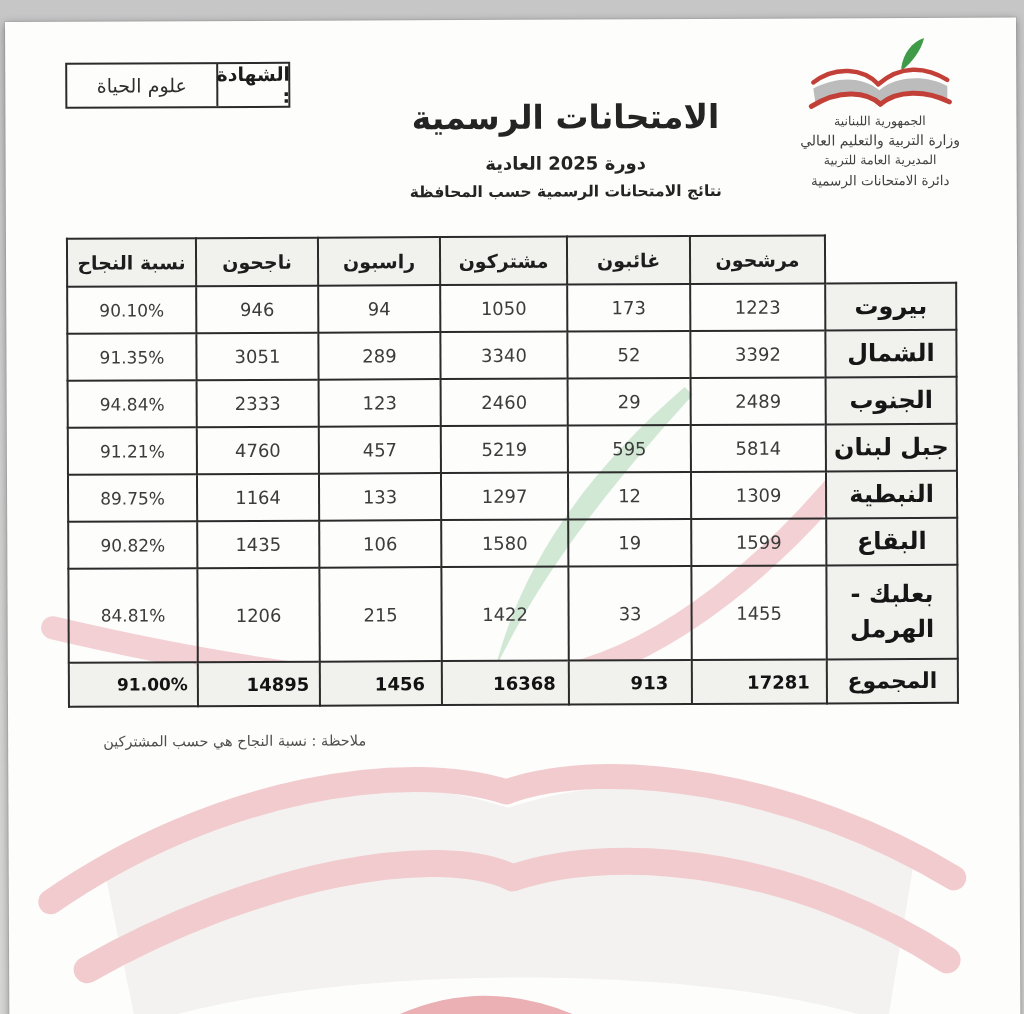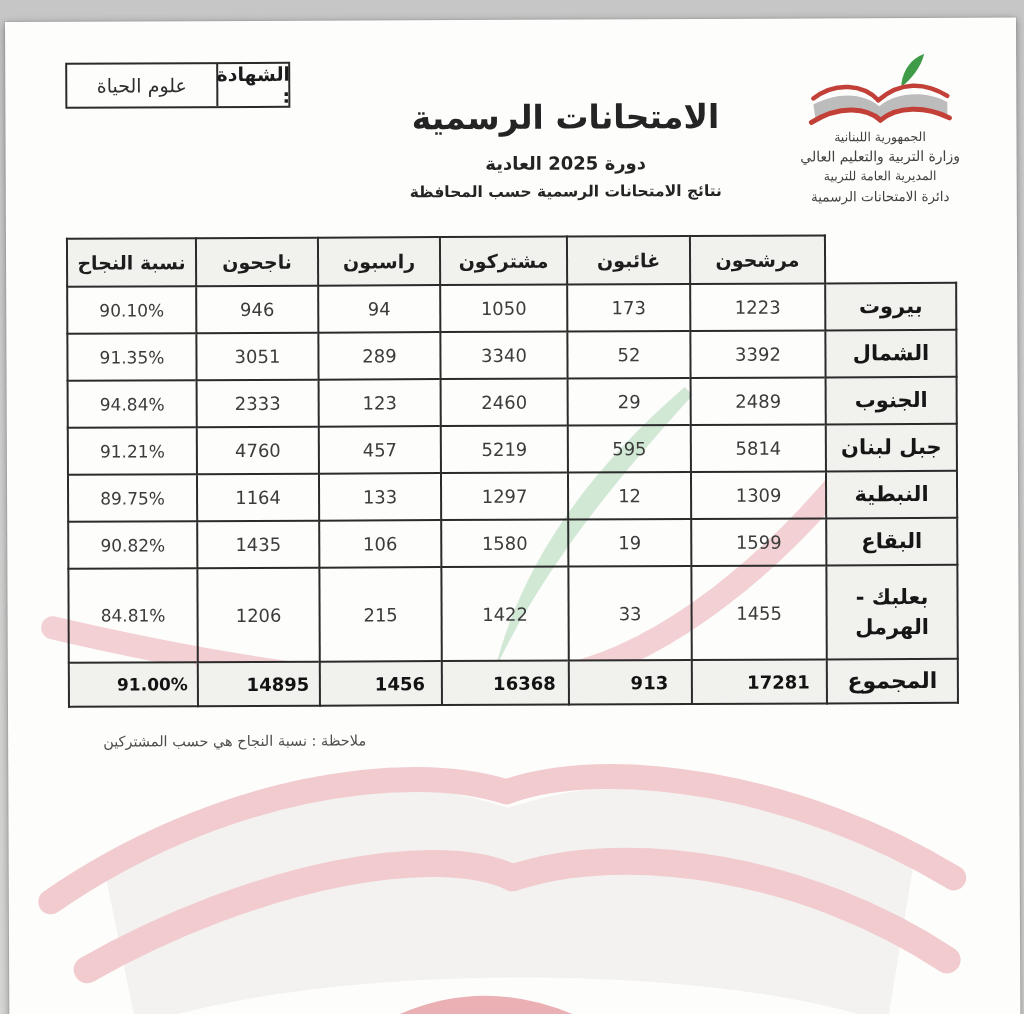--- a/index.html
+++ b/index.html
@@ -34,21 +34,21 @@
   }
   .cert-box .cert-label{
     width:72px;border-left:2px solid var(--border-dark);
     display:flex;align-items:center;justify-content:center;
     font-weight:bold;font-size:19px;color:#1c1c1c;
   }
   .cert-box .cert-value{
     flex:1;display:flex;align-items:center;justify-content:center;
     font-size:19px;color:#2e2e2e;
   }
-  .ministry{position:absolute;left:762px;top:36px;width:225px;z-index:2;text-align:center;direction:rtl;}
+  .ministry{position:absolute;left:762px;top:20px;width:225px;z-index:2;text-align:center;direction:rtl;}
   .ministry svg{display:block;margin:0 auto;}
   .ministry .m-line{color:#424242;line-height:18px;}
   .m-1{font-size:12.5px;}
   .m-2{font-size:14px;margin-top:1px;}
   .m-3{font-size:12.5px;margin-top:2px;}
   .m-4{font-size:13.5px;margin-top:2px;}
   .headings{position:absolute;left:300px;top:78px;width:520px;z-index:2;text-align:center;direction:rtl;color:#242424;}
   .main-title{font-size:33px;font-weight:bold;letter-spacing:0;}
   .session-line{font-size:18px;font-weight:bold;margin-top:16px;}
   .subtitle-line{font-size:15.5px;font-weight:bold;margin-top:9px;}
@@ -60,21 +60,21 @@
   .results-table td,.results-table th{
     border:2px solid var(--border-dark);
     text-align:center;vertical-align:middle;padding:2px 6px;
   }
   .results-table thead tr{height:48px;}
   .results-table tbody tr{height:47px;}
   .results-table tbody tr.tall-row{height:94px;}
   .results-table tbody tr.total-row{height:44px;}
   .results-table th{background:var(--cell-gray);font-weight:bold;font-size:19px;color:#1d1d1d;}
   .results-table th.ghost{border:none;background:transparent;}
-  .region-cell{background:var(--cell-gray);font-weight:bold;font-size:21px;color:#161616;line-height:1.45;}
+  .region-cell{background:var(--cell-gray);font-weight:bold;font-size:24px;color:#161616;line-height:1.45;}
   .value-cell{background:transparent;font-size:18px;color:#3c3c3c;font-weight:normal;}
   .rate-cell{font-size:17px;border-radius:8px;}
   .num{direction:ltr;unicode-bidi:isolate;}
   .total-row .value-cell{background:var(--cell-gray);font-weight:bold;color:#131313;padding-left:44px;}
   .total-row .region-cell{font-size:22px;}
   
   .note-line{
     position:absolute;left:84px;top:712px;width:274px;z-index:1;
     direction:rtl;text-align:right;font-size:14.5px;color:#4e4e4e;
   }

